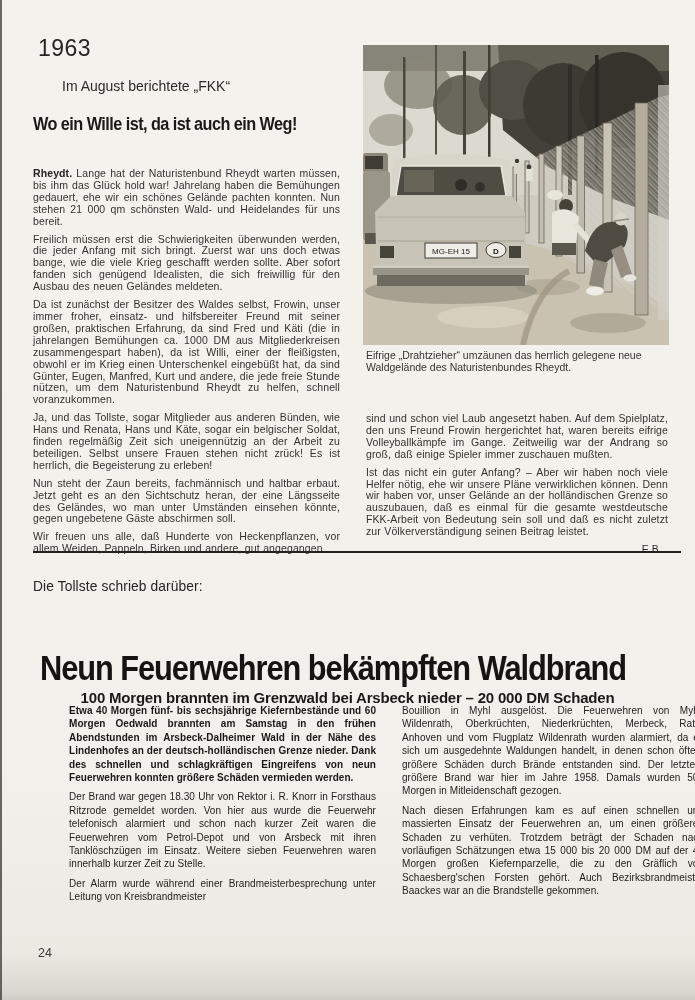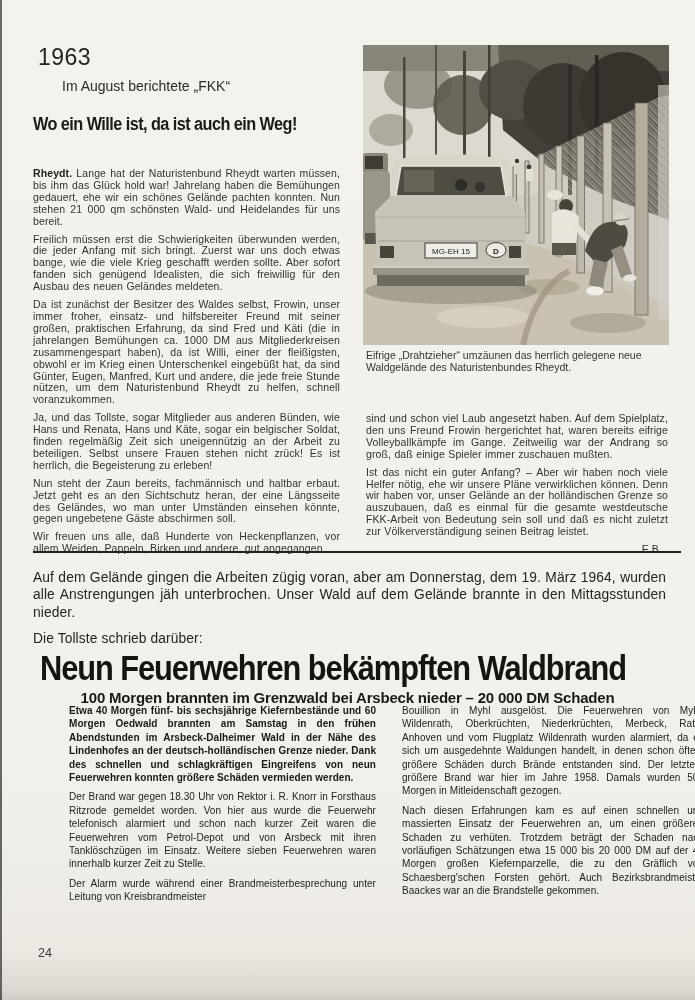--- a/index.html
+++ b/index.html
@@ -2,21 +2,21 @@
 <html lang="de"><head>
 <meta charset="utf-8">
 <style>
   html,body{margin:0;padding:0;background:#c9c7c2;}
   .pg{
     position:relative;width:695px;height:1000px;overflow:hidden;
     background:linear-gradient(180deg,#f4f2ed 0%,#f2f0ea 78%,#ece9e3 95%,#dbd8d1 99%,#cfccc5 100%);
     font-family:"Liberation Sans","DejaVu Sans",sans-serif;color:#2e2d2a;
   }
   .edge-left{position:absolute;left:0;top:0;width:2px;height:100%;background:rgba(58,56,52,.75);}
-  .hdr-year{position:absolute;left:38px;top:44px;font-size:23px;letter-spacing:.5px;color:#262522;}
+  .hdr-year{position:absolute;left:38px;top:35px;font-size:23px;letter-spacing:.5px;color:#262522;}
   .hdr-kicker{position:absolute;left:38px;top:78px;font-size:14px;color:#2b2a27;margin-left:24px;}
   .a1-title{position:absolute;left:33px;top:114px;font-size:17.5px;font-weight:bold;color:#1b1a17;
     letter-spacing:-.6px;white-space:nowrap;transform:scaleX(.93);transform-origin:left center;}
   .col{position:absolute;font-size:10.5px;line-height:11.9px;text-align:justify;
     letter-spacing:.1px;word-spacing:.4px;color:#33322e;margin-top:27px;}
   .col p{margin:0 0 6px 0;}
   .a1-colL{left:33px;top:141px;width:307px;}
   .a1-colR{left:366px;top:386px;width:302px;}
   .lead-word{font-weight:bold;color:#232220;}
   .photo{position:absolute;left:363px;top:45px;width:306px;height:300px;display:block;}
@@ -168,21 +168,20 @@
 
   <div class="col a1-colR">
     <p>sind und schon viel Laub angesetzt haben. Auf dem Spielplatz, den uns Freund Frowin hergerichtet hat, waren bereits eifrige Volleyballkämpfe im Gange. Zeitweilig war der Andrang so groß, daß einige Spieler immer zuschauen mußten.</p>
     <p>Ist das nicht ein guter Anfang? – Aber wir haben noch viele Helfer nötig, ehe wir unsere Pläne verwirklichen können. Denn wir haben vor, unser Gelände an der holländischen Grenze so auszubauen, daß es einmal für die gesamte westdeutsche FKK-Arbeit von Bedeutung sein soll und daß es nicht zuletzt zur Völkerverständigung seinen Beitrag leistet.</p>
     <p class="sig">E.B.</p>
   </div>
 
   <div class="rule"></div>
 
   <div class="interlude">
-    <p style="margin:0">Auf dem Gelände gingen die Arbeiten zügig voran, aber am Donnerstag, dem 19. März 1964, wurden alle Anstrengungen jäh unterbrochen. Unser Wald auf dem Gelände brannte in den Mittagsstunden nieder.</p>
     <p class="press">Die Tollste schrieb darüber:</p>
   </div>
 
   <div class="a2-headline">
     <span>Neun Feuerwehren bekämpften Waldbrand</span>
   </div>
   <div class="a2-sub">100 Morgen brannten im Grenzwald bei Arsbeck nieder – 20 000 DM Schaden</div>
 
   <div class="a2col a2-colL">
     <p class="a2-lead">Etwa 40 Morgen fünf- bis sechsjährige Kiefernbestände und 60 Morgen Oedwald brannten am Samstag in den frühen Abendstunden im Arsbeck-Dalheimer Wald in der Nähe des Lindenhofes an der deutsch-holländischen Grenze nieder. Dank des schnellen und schlagkräftigen Eingreifens von neun Feuerwehren konnten größere Schäden vermieden werden.</p>

